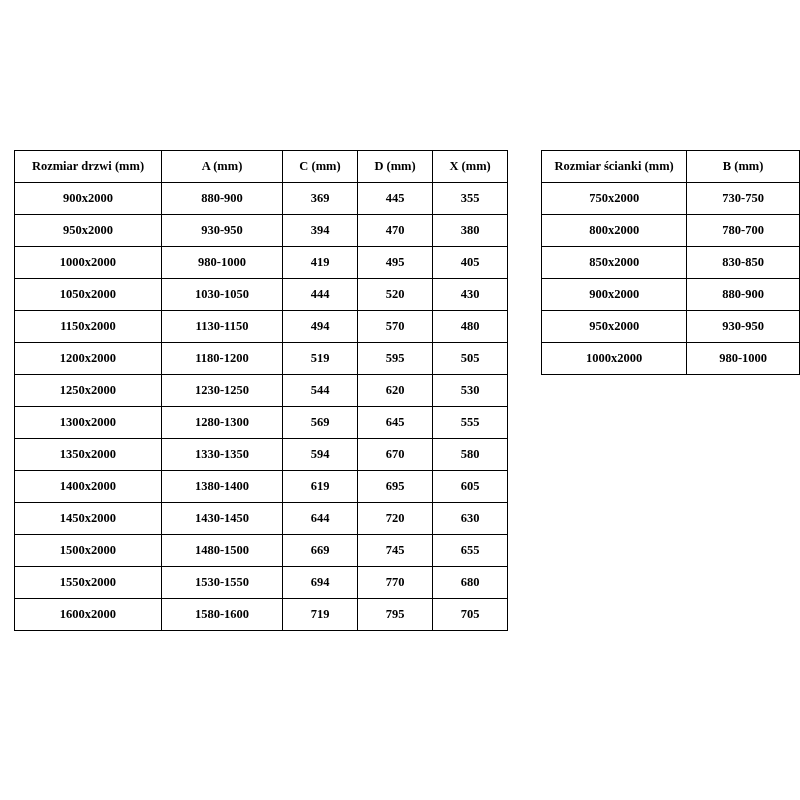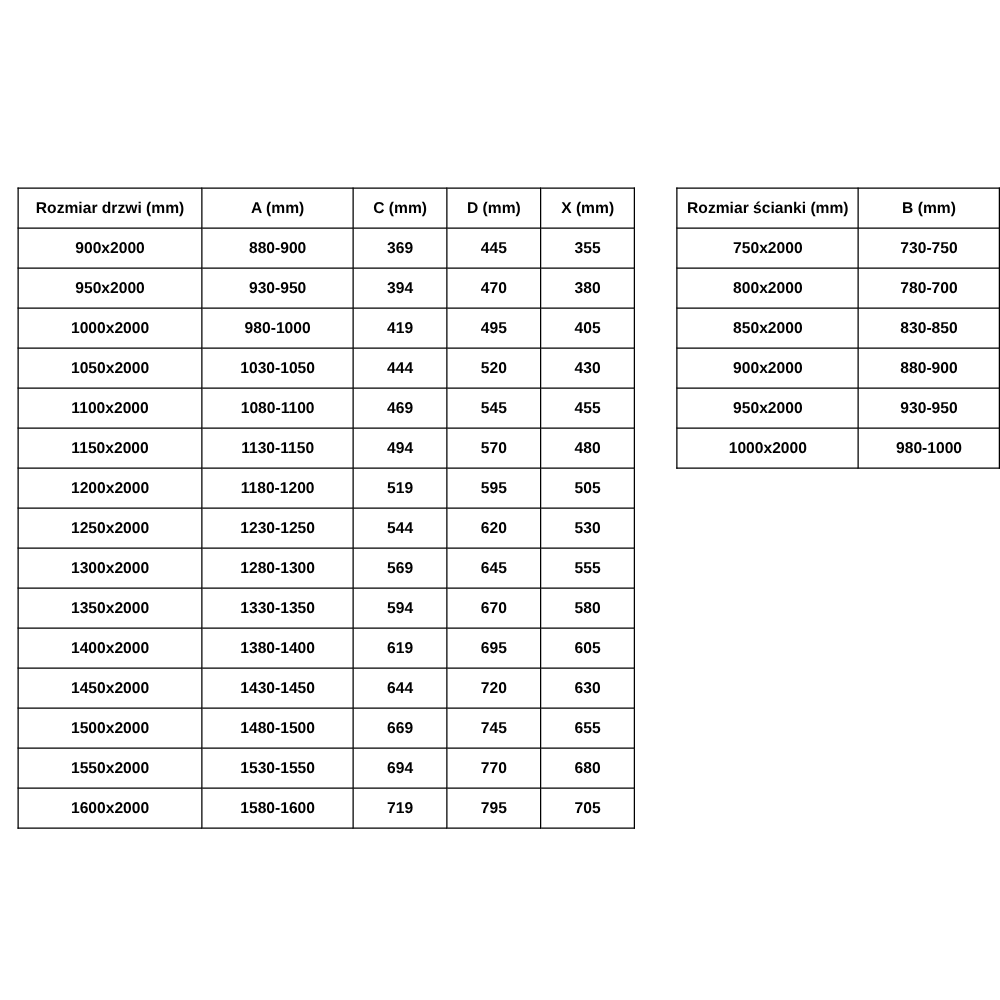--- a/index.html
+++ b/index.html
@@ -14,20 +14,21 @@
     color: #000000;
     position: relative;
     overflow: hidden;
   }
 
   .sheet {
     position: absolute;
     top: 150px;
     left: 0;
     width: 800px;
+    font-family: Liberation Serif, serif;
   }
 
   .tables-row {
     display: flex;
     align-items: flex-start;
     justify-content: flex-start;
   }
 
   .table-wrap.left {
     margin-left: 14px;
@@ -115,27 +116,20 @@
             <td>405</td>
           </tr>
           <tr>
             <td>1050x2000</td>
             <td>1030-1050</td>
             <td>444</td>
             <td>520</td>
             <td>430</td>
           </tr>
           <tr>
-            <td>1100x2000</td>
-            <td>1080-1100</td>
-            <td>469</td>
-            <td>545</td>
-            <td>455</td>
-          </tr>
-          <tr>
             <td>1150x2000</td>
             <td>1130-1150</td>
             <td>494</td>
             <td>570</td>
             <td>480</td>
           </tr>
           <tr>
             <td>1200x2000</td>
             <td>1180-1200</td>
             <td>519</td>

